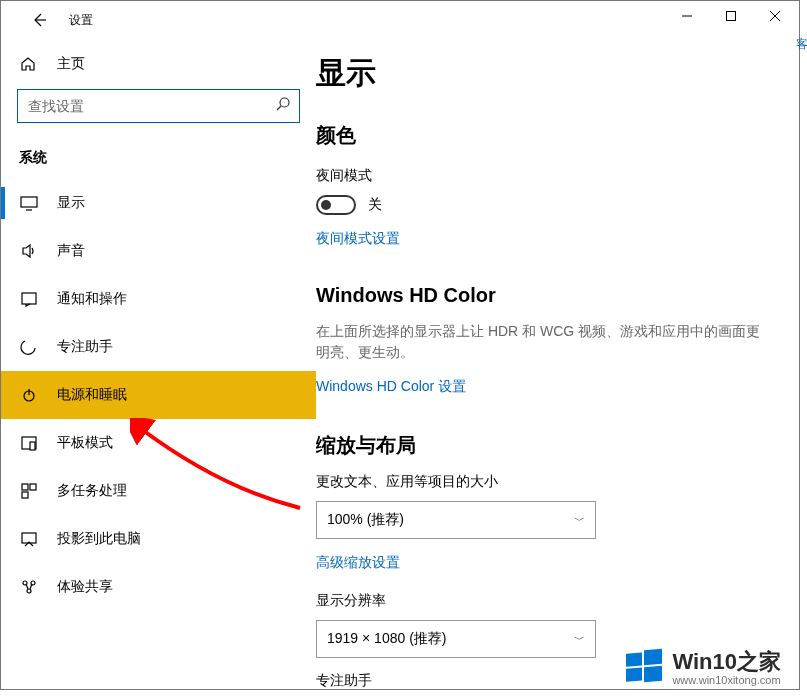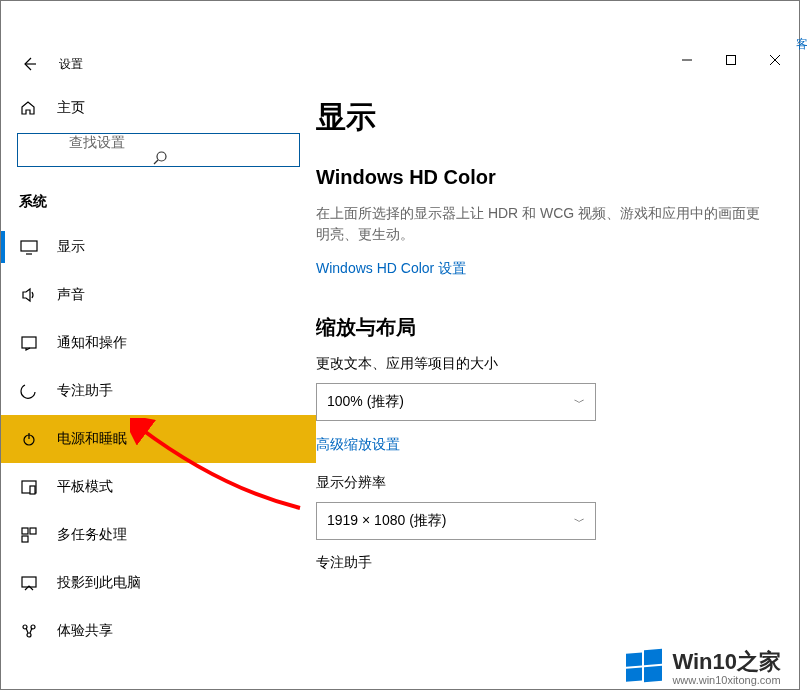--- a/index.html
+++ b/index.html
@@ -22,23 +22,22 @@
       border: 1px solid #777;
       background: #fff;
       display: flex;
       flex-direction: column;
       position: relative;
     }
     .titlebar {
       height: 38px;
       display: flex;
       align-items: center;
-      padding-left: 18px;
-      position: relative;
-      margin-top: 44px;
+      padding-left: 28px;
+      position: relative;
     }
     .back-btn {
       width: 20px;
       height: 20px;
       display: flex;
       align-items: center;
       justify-content: center;
       margin-right: 20px;
       cursor: pointer;
     }
@@ -92,21 +91,20 @@
       color: #000;
     }
     .search-box {
       margin: 6px 16px 14px 16px;
       border: 1px solid #005a9e;
       height: 34px;
       display: flex;
       align-items: center;
       padding: 0 8px 0 10px;
       position: relative;
-      flex-direction: column;
     }
     .search-input {
       border: none;
       outline: none;
       flex: 1;
       font-size: 14px;
       color: #666;
       background: transparent;
     }
     .search-input::placeholder { color: #666; }
@@ -424,20 +422,29 @@
               </svg>
             </span>
           <span class="nav-label">体验共享</span>
         </div>
       </div>
     </div>
 
     <div class="content">
       <div class="page-title">显示</div>
 
+      <div class="section-gap">
+        <div class="section-title">颜色</div>
+        <div class="field-label">夜间模式</div>
+        <div class="toggle-row">
+          <div class="toggle"></div>
+          <span class="toggle-state">关</span>
+        </div>
+        <span class="link">夜间模式设置</span>
+      </div>
 
       <div class="section-gap">
         <div class="sub-title">Windows HD Color</div>
         <div class="desc">在上面所选择的显示器上让 HDR 和 WCG 视频、游戏和应用中的画面更明亮、更生动。</div>
         <span class="link">Windows HD Color 设置</span>
       </div>
 
       <div>
         <div class="sub-title">缩放与布局</div>
         <div class="field-label">更改文本、应用等项目的大小</div>

